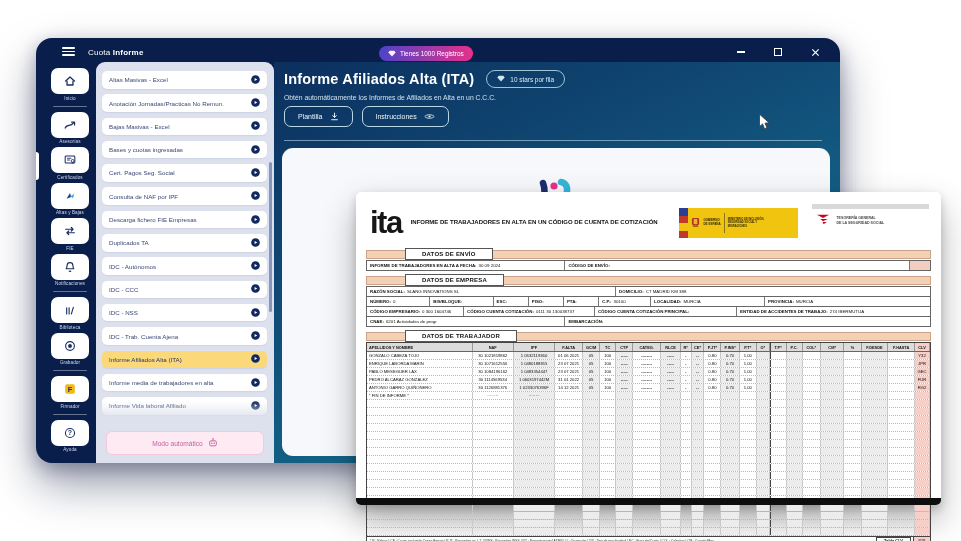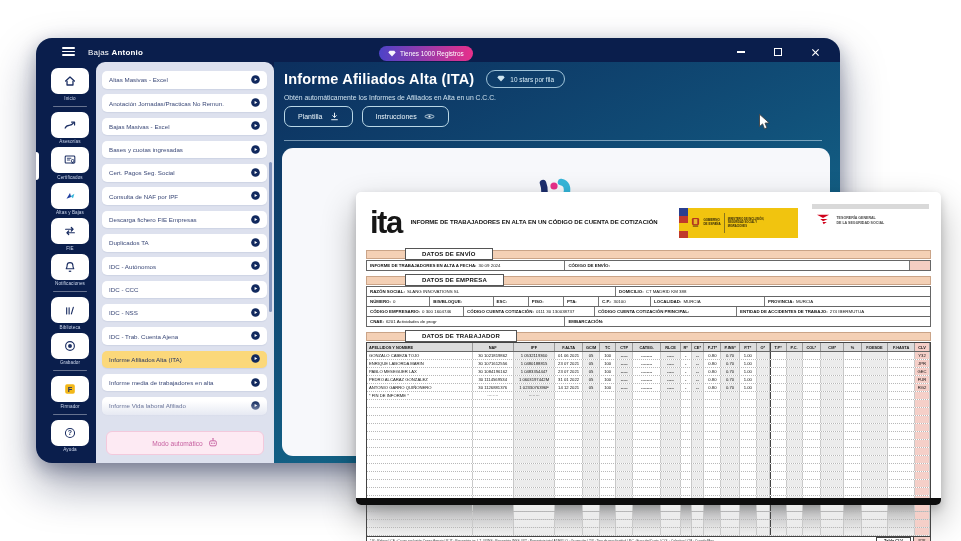--- a/index.html
+++ b/index.html
@@ -109,21 +109,21 @@
 
   <div class="app-window">
 
     <div class="topbar">
       <div class="hamburger">
           <span></span>
           <span></span>
           <span></span>
         </div>
       <div class="greeting">
-        <span>Bajas</span> <b>Antonio</b>
+        <span>Cuota</span> <b>Informe</b>
       </div>
       <div class="registros-badge">
         <span><svg viewBox="0 0 12 10" width="8" height="7">
               <path d="M2.5 1h7l2 2.6L6 9.4.5 3.6z" fill="currentColor" opacity="0.95"></path>
             </svg></span>
         <span>Tienes 1000 Registros</span>
       </div>
       <div class="win-controls">
         <span class="wc wc-min">
             <i></i>

